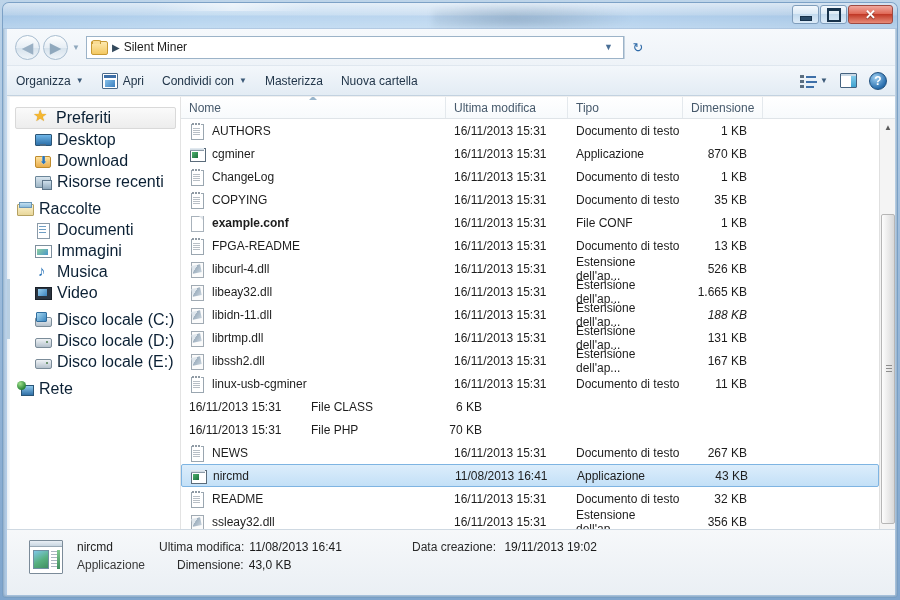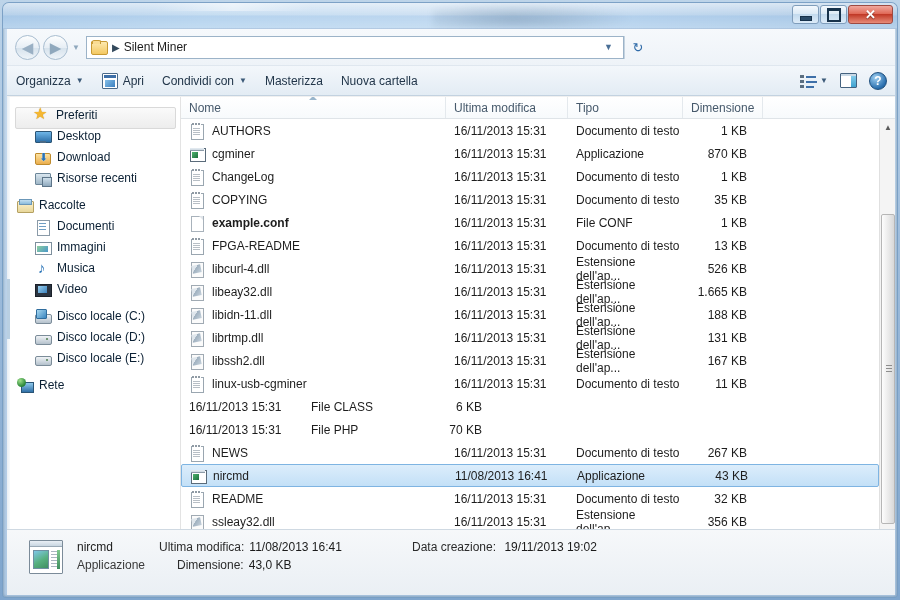--- a/index.html
+++ b/index.html
@@ -199,22 +199,22 @@
   .nav-scroll-edge {
     position: absolute; left: 0; top: 0; width: 3px; height: 100%;
     background: linear-gradient(90deg,#e8eef4,#f7fafc);
   }
   .nav-scroll-thumb {
     position: absolute; left: 0; top: 182px; width: 3px; height: 60px;
     background: #b9cfe2;
   }
   .navgroup { margin-top: 6px; }
   .navrow {
-    height: 21px; display: flex; 
-    font-size: 12px; color: #0b2034; padding-left: 10px; gap: 6px;
+    height: 21px; display: flex; align-items: center;
+    font-size: 16px; color: #0b2034; padding-left: 10px; gap: 6px;
   }
   .navrow.header { font-weight: normal; }
   .navrow.child { padding-left: 28px; }
   .navrow.selected {
     background: linear-gradient(180deg,#fafafa,#ededed);
     border: 1px solid #d9d9d9;
     border-radius: 2px;
     margin: 0 4px 0 8px;
     padding-left: 18px;
     height: 22px;
@@ -717,21 +717,21 @@
                 <div class="c-type" style="width: 115px;">Estensione dell'ap...</div>
                 <div class="c-size" style="width: 80px;">1.665 KB</div>
               </div>
               <div class="row">
                 <div class="c-name" style="width: 265px;">
                   <span class="fi fi-dll"></span>
                   <span>libidn-11.dll</span>
                 </div>
                 <div class="c-mod" style="width: 122px;">16/11/2013 15:31</div>
                 <div class="c-type" style="width: 115px;">Estensione dell'ap...</div>
-                <div class="c-size" style="width: 80px;">188 KB</div>
+                <div class="c-size" style="width: 80px; font-style: italic;">188 KB</div>
               </div>
               <div class="row">
                 <div class="c-name" style="width: 265px;">
                   <span class="fi fi-dll"></span>
                   <span>librtmp.dll</span>
                 </div>
                 <div class="c-mod" style="width: 122px;">16/11/2013 15:31</div>
                 <div class="c-type" style="width: 115px;">Estensione dell'ap...</div>
                 <div class="c-size" style="width: 80px;">131 KB</div>
               </div>

